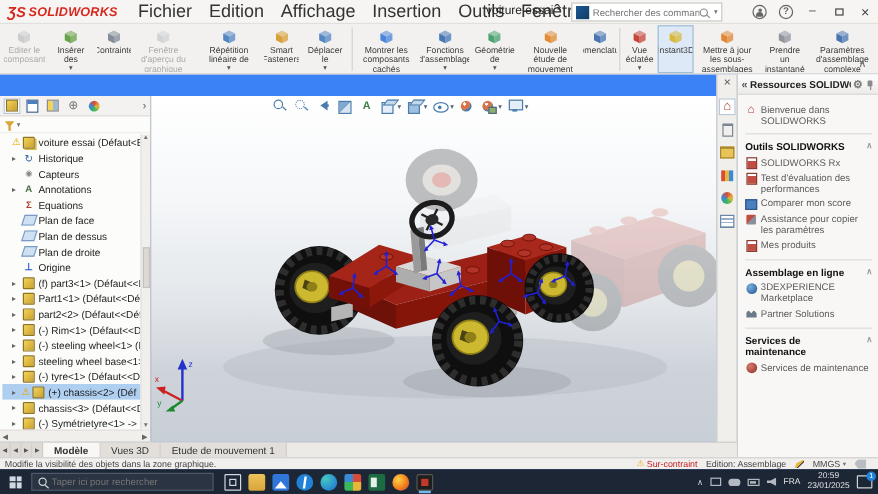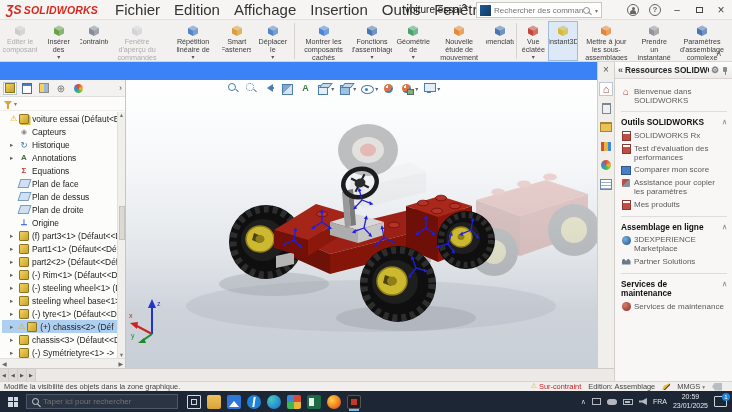--- a/index.html
+++ b/index.html
@@ -290,21 +290,21 @@
         <span class="rb-label">Contrainte</span>
 
       </div>
 
       <div class="rb disabled rb-t-btn">
         <span class="rb-ic" style="color:#9aa2ad"><svg width="14" height="13" viewBox="0 0 14 13">
             <polygon points="2,4 7,1.5 12,4 7,6.5" fill="currentColor" opacity=".5"></polygon>
             <polygon points="2,4 7,6.5 7,12 2,9.5" fill="currentColor" opacity=".95"></polygon>
             <polygon points="7,6.5 12,4 12,9.5 7,12" fill="currentColor" opacity=".72"></polygon>
           </svg></span>
-        <span class="rb-label">Fenêtre d'aperçu du commandes</span>
+        <span class="rb-label">Fenêtre d'aperçu du graphique</span>
 
       </div>
 
       <div class="rb rb-t-btn">
         <span class="rb-ic" style="color:#4a7fc1"><svg width="14" height="13" viewBox="0 0 14 13">
             <polygon points="2,4 7,1.5 12,4 7,6.5" fill="currentColor" opacity=".5"></polygon>
             <polygon points="2,4 7,6.5 7,12 2,9.5" fill="currentColor" opacity=".95"></polygon>
             <polygon points="7,6.5 12,4 12,9.5 7,12" fill="currentColor" opacity=".72"></polygon>
           </svg></span>
         <span class="rb-label">Répétition linéaire de composants</span>
@@ -462,31 +462,31 @@
     <div class="tree">
 
         <div class="trow">
           <span class="tw"></span>
           <span class="warn on"></span>
           <span class="ti ti-asm"></span>
           <span>voiture essai (Défaut&lt;E</span>
         </div>
 
         <div class="trow ind">
+          <span class="tw on"></span>
+
+          <span class="ti ti-history"></span>
+          <span>Historique</span>
+        </div>
+
+        <div class="trow ind">
           <span class="tw"></span>
 
           <span class="ti ti-sensors"></span>
           <span>Capteurs</span>
-        </div>
-
-        <div class="trow ind">
-          <span class="tw on"></span>
-
-          <span class="ti ti-history"></span>
-          <span>Historique</span>
         </div>
 
         <div class="trow ind">
           <span class="tw on"></span>
 
           <span class="ti ti-annotations"></span>
           <span>Annotations</span>
         </div>
 
         <div class="trow ind">
@@ -907,20 +907,26 @@
       </div>
   </div>
 
   <div class="modeltabs">
     <div class="mt-nav">
       <span class="mt-btn mt-prev-end"></span>
       <span class="mt-btn mt-prev"></span>
       <span class="mt-btn mt-next"></span>
       <span class="mt-btn mt-next-end"></span>
     </div>
+    <div style="display:flex">
+
+    <span class="mtab active">Modèle</span>
+        <span class="mtab">Vues 3D</span>
+        <span class="mtab">Etude de mouvement 1</span>
+      </div>
   </div>
 
   <div class="statusbar">
     <span>Modifie la visibilité des objets dans la zone graphique.</span>
     <div class="sb-right">
       <span class="sb-warn">
         <span class="sb-warn-ic"></span>
         <span>Sur-contraint</span>
       </span>
       <span>Edition: Assemblage</span>

